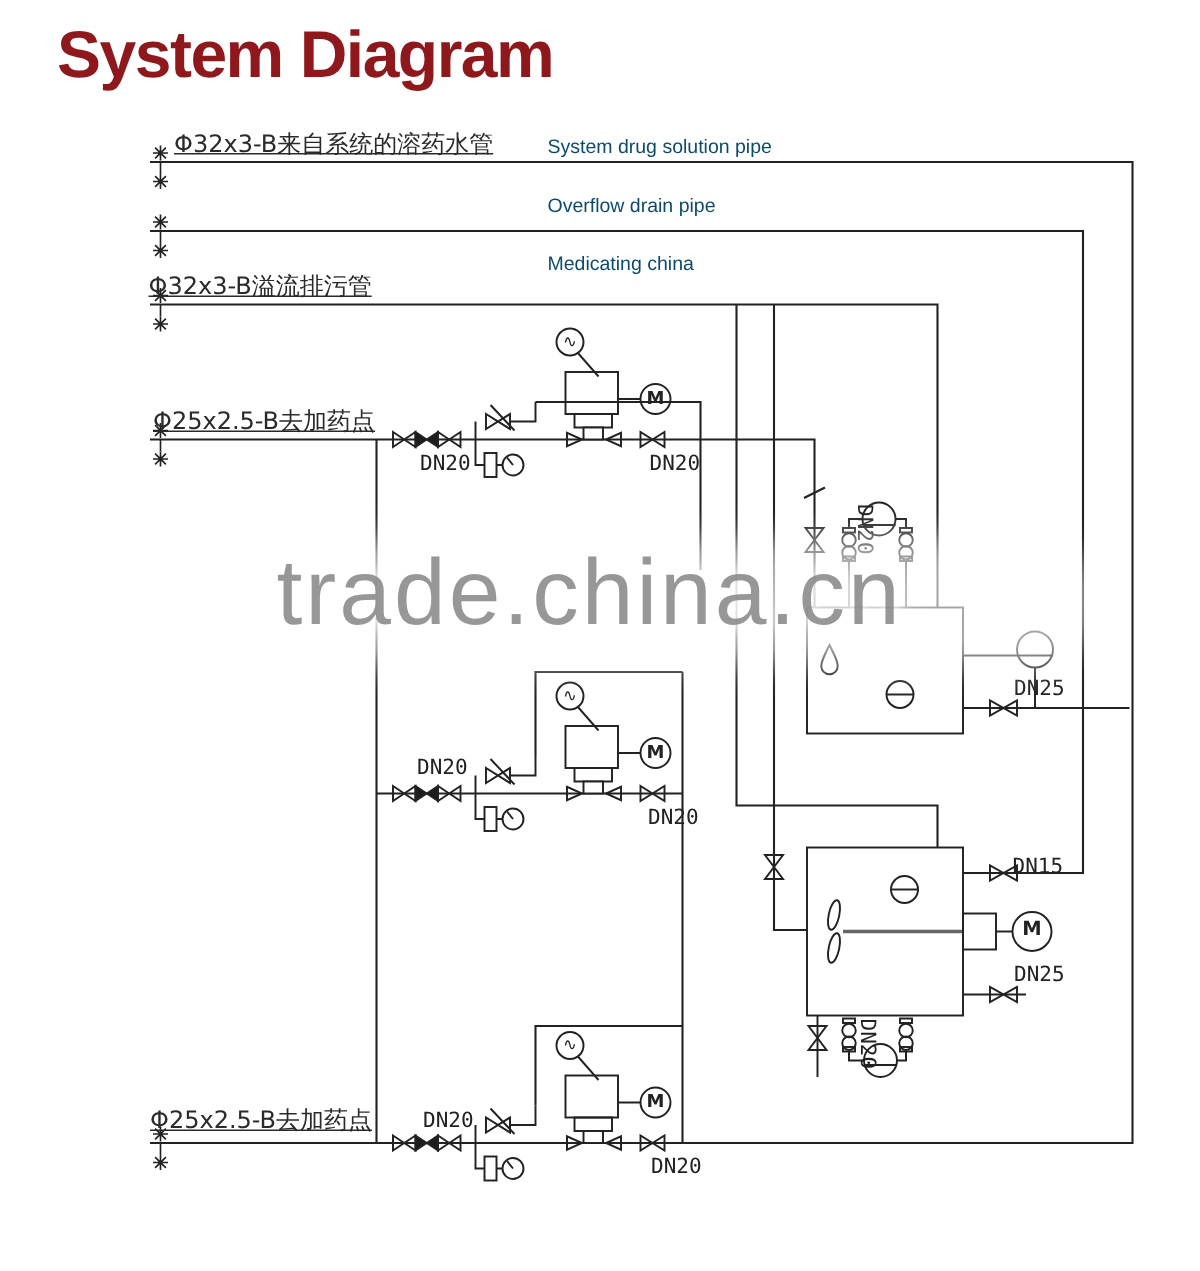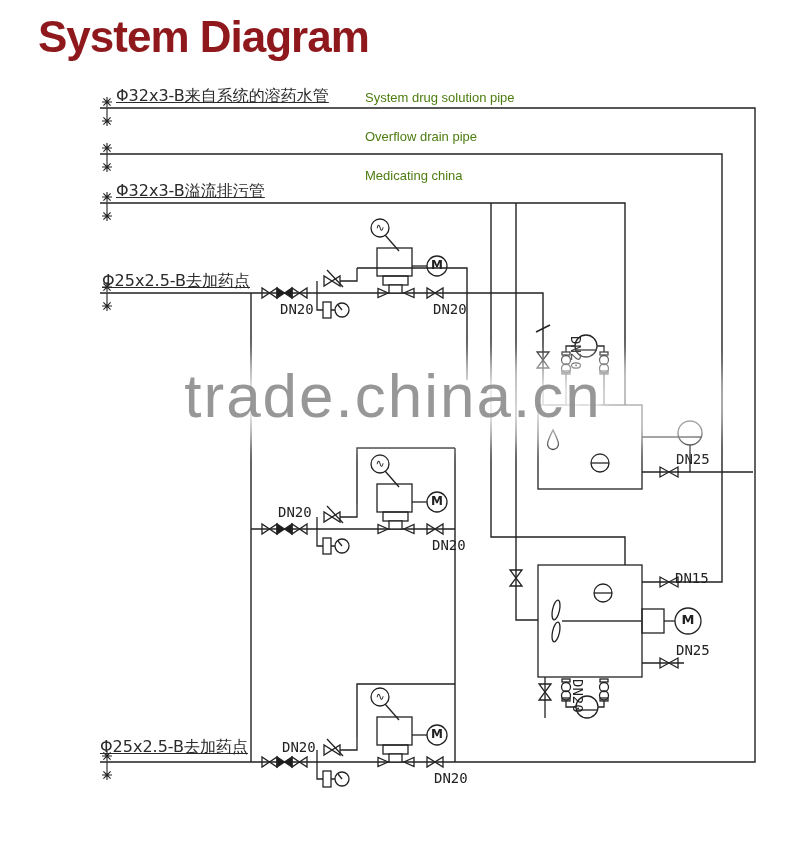--- a/index.html
+++ b/index.html
@@ -2,21 +2,21 @@
 <html><head>
 <meta charset="utf-8">
 <style>
   html,body{margin:0;padding:0;background:#fff;}
   .stage{position:relative;width:800px;height:847px;background:#ffffff;overflow:hidden;
          font-family:"DejaVu Sans","Liberation Sans",sans-serif;}
   .t{position:absolute;white-space:nowrap;color:#1d1d1d;}
   .title{left:38px;top:12px;font-size:44px;font-weight:700;color:#8e181c;
          font-family:"Liberation Sans","DejaVu Sans",sans-serif;letter-spacing:-1px;}
   .cn{font-size:16px;color:#2a2a2a;text-decoration:underline;}
-  .en{font-size:13px;color:#4d7c0f;font-family:"Liberation Sans","DejaVu Sans",sans-serif;}
+  .en{font-size:13px;color:#0c4a6e;font-family:"Liberation Sans","DejaVu Sans",sans-serif;}
   .dn{font-size:14px;color:#222;font-family:"DejaVu Sans Mono","Liberation Mono",monospace;
       letter-spacing:0;margin-left:22px;}
   .dn.rot{writing-mode:vertical-rl;}
   .glyph{color:#222;text-align:center;}
   svg{position:absolute;left:0;top:0;}
   .wm-glow{position:absolute;left:40px;top:358px;width:690px;height:86px;background:rgba(255,255,255,.6);
            filter:blur(10px);border-radius:40px;}
   .watermark{position:absolute;left:48px;top:360px;width:690px;text-align:center;
              font-size:62px;font-weight:400;color:rgba(128,128,128,.82);letter-spacing:2px;
              font-family:"Liberation Sans","DejaVu Sans",sans-serif;
@@ -177,21 +177,21 @@
         <use href="#anchor" x="107" y="775"></use>
         <path d="M107,762 V770"></path>
     </g>
   </svg>
 
   <div class="t title">System Diagram</div>
 
   <div class="t cn" style="left:116px;top:86px;">Φ32x3-B来自系统的溶药水管</div>
   <div class="t en" style="left:365px;top:90px;">System drug solution pipe</div>
   <div class="t en" style="left:365px;top:129px;">Overflow drain pipe</div>
-  <div class="t cn" style="left:116px;top:181px;">Φ32x3-B溢流排污管</div>
+  <div class="t cn" style="left:99px;top:181px;">Φ32x3-B溢流排污管</div>
   <div class="t en" style="left:365px;top:168px;">Medicating china</div>
 
   <div class="t cn" style="left:102px;top:271px;">Φ25x2.5-B去加药点</div>
   <div class="t cn" style="left:100px;top:737px;">Φ25x2.5-B去加药点</div>
 
   <div class="t dn" style="left:258px;top:301px;">DN20</div>
   <div class="t dn" style="left:411px;top:301px;">DN20</div>
   <div class="t dn rot" style="left:546px;top:336px;">DN20</div>
   <div class="t dn" style="left:256px;top:504px;">DN20</div>
   <div class="t dn" style="left:410px;top:537px;">DN20</div>

